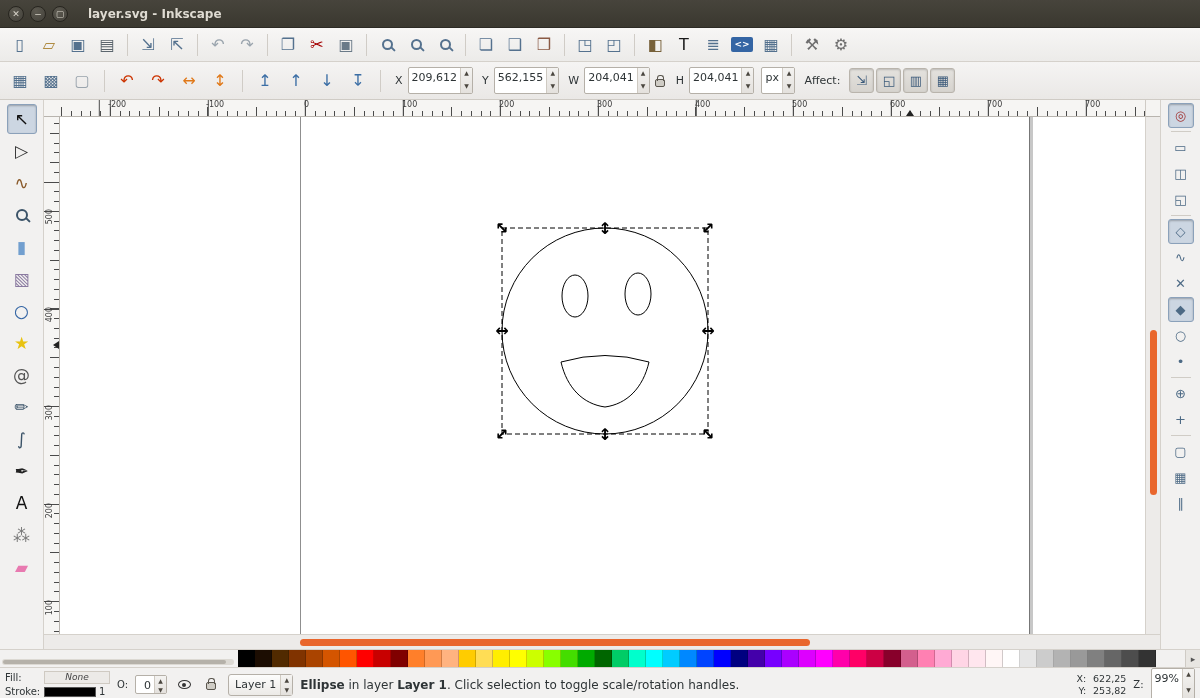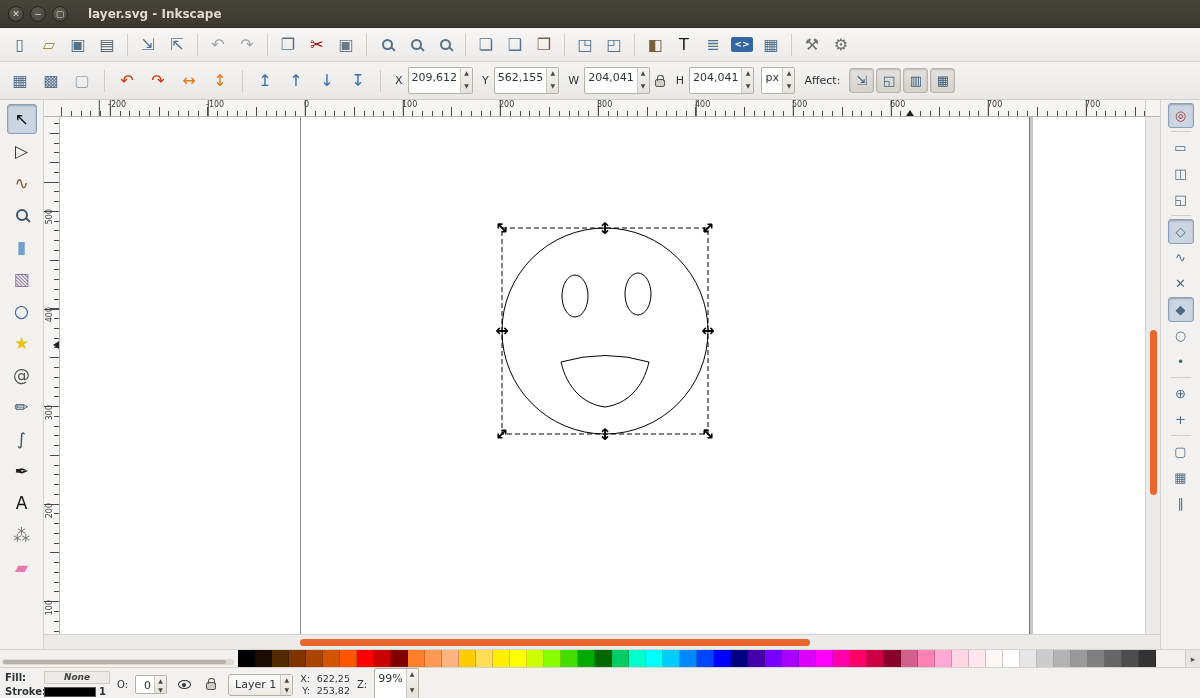--- a/index.html
+++ b/index.html
@@ -113,21 +113,21 @@
   .palette { flex:0 0 18px; display:flex; align-items:stretch; background:#f2f1f0; border-top:1px solid #d5d1cb; }
   .palette-left { flex:0 0 238px; position:relative; }
   .palette-scroll { position:absolute; left:2px; right:4px; bottom:2px; height:6px; background:#dcd9d3; border-radius:3px; }
   .palette-scroll .thumb { position:absolute; left:1px; top:1px; bottom:1px; width:96%; background:#b5b1a9; border-radius:3px; }
   .swatches { flex:1 1 auto; display:flex; overflow:hidden; }
   .swatch { flex:0 0 17px; border-right:1px solid rgba(0,0,0,.18); }
   .palette-arrow { flex:0 0 15px; font-size:9px; color:#555; display:flex; align-items:center; justify-content:center; background:#e8e6e2; border-left:1px solid #cfcbc5; }
 
   
   .statusbar { flex:1 1 auto; display:flex; align-items:center; gap:7px; padding:0 5px; border-top:1px solid #d5d1cb; background:#f2f1f0; }
-  .fs-block { display:flex; flex-direction:column; gap:1px;font-weight:bold; }
+  .fs-block { display:flex; flex-direction:column; gap:1px; }
   .fs-row { display:flex; align-items:center; gap:3px; height:13px; }
   .fs-label { width:36px; font-size:10px; }
   .fs-none { width:66px; text-align:center; font-size:9px; font-style:italic; background:#eceae7; border:1px solid #cfcac2; color:#444; line-height:11px; }
   .fs-swatch { width:52px; height:10px; border:1px solid #555; }
   .fs-w { font-size:10px; }
   .mini-label { font-size:10px; }
   .icon-btn { width:20px; height:20px; display:flex; align-items:center; justify-content:center; }
   .eye { width:13px; height:9px; border:1px solid #333; border-radius:50%; position:relative; }
   .eye::after { content:""; position:absolute; width:4px; height:4px; background:#333; border-radius:50%; top:1.5px; left:3.5px; }
   .combo { display:flex; align-items:center; height:22px; border:1px solid #b5b0a8; border-radius:3px;
@@ -607,20 +607,23 @@
       </button>
 
     <span class="combo">
       <span class="val">Layer 1</span>
       <span class="spin-btns" style="height:20px">
           <span>▲</span>
           <span>▼</span>
         </span>
     </span>
 
+    <span class="status-msg">
+      <b>Ellipse</b><span> in layer </span><b>Layer 1</b><span>. Click selection to toggle scale/rotation handles.</span>
+    </span>
 
     <span class="xy-block">
       <span>X:</span><span class="num">622,25</span><br>
       <span>Y:</span><span class="num">253,82</span>
     </span>
 
     <span class="mini-label">Z:</span>
     <span class="spin" style="height:33px">
       <span class="spin-val" style="min-width:30px">99%</span>
       <span class="spin-btns">

